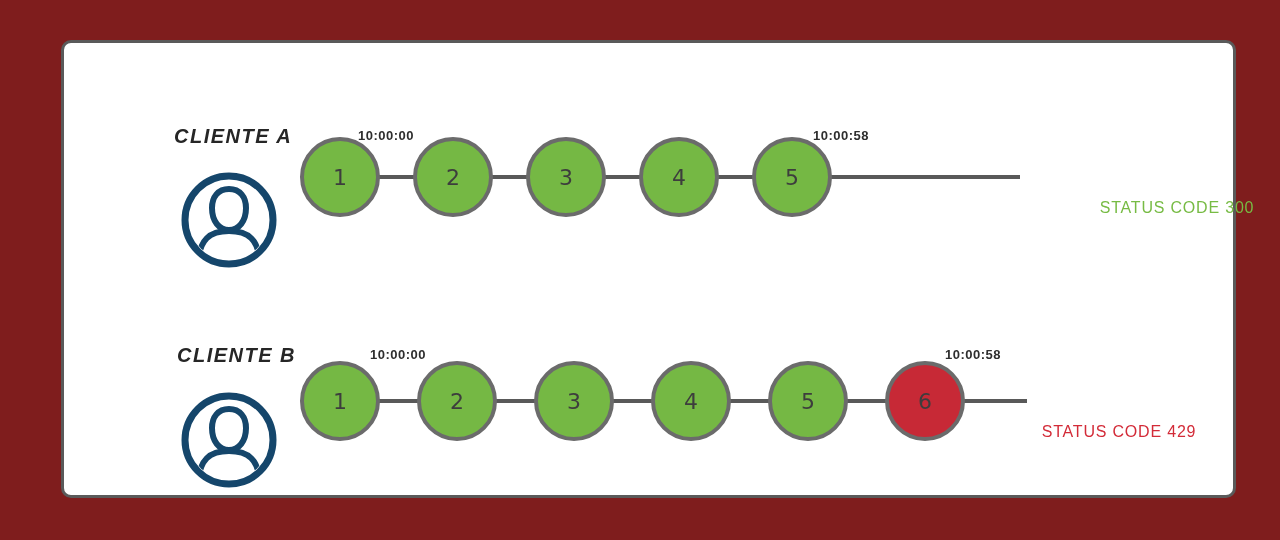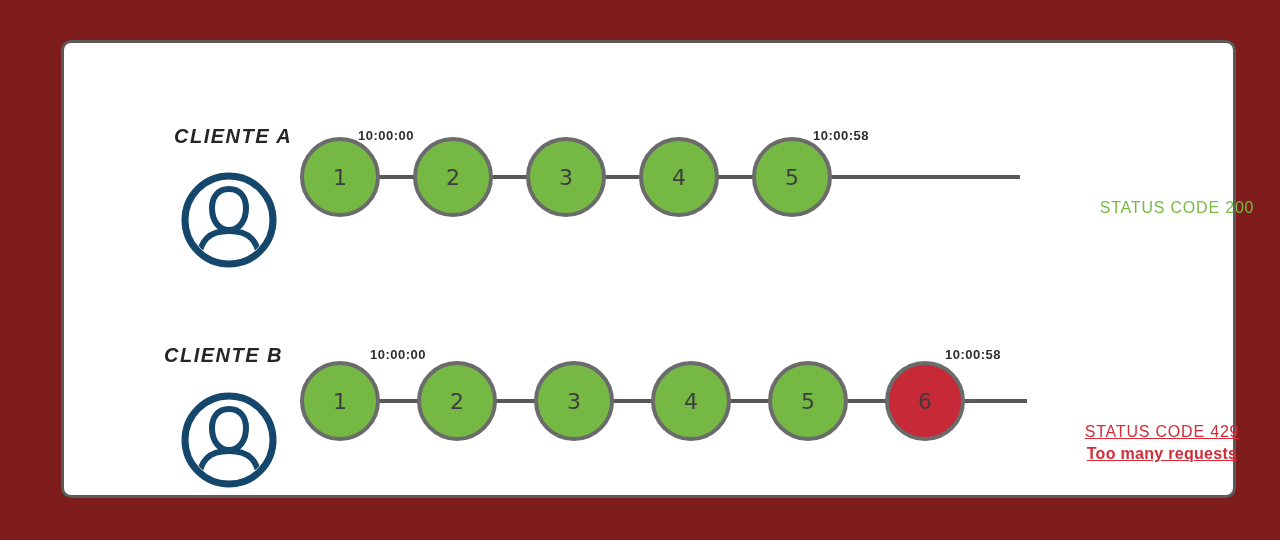--- a/index.html
+++ b/index.html
@@ -28,21 +28,21 @@
   .client-label {
     position: absolute;
     font-style: italic;
     font-weight: bold;
     font-size: 20px;
     letter-spacing: 1.5px;
     color: var(--label-text, #262626);
     white-space: nowrap;
   }
   .label-a { left: 110px; top: 82px; }
-  .label-b { left: 100px; top: 301px; }
+  .label-b { left: 113px; top: 301px; }
 
   .timestamp {
     position: absolute;
     font-weight: bold;
     font-size: 13px;
     letter-spacing: 0.5px;
     color: var(--timestamp-text, #2e2e2e);
     white-space: nowrap;
   }
   .ts-a-start { left: 294px; top: 85px; }
@@ -84,21 +84,21 @@
   .status-block {
     position: absolute;
     width: 190px;
     text-align: center;
     font-size: 16px;
     letter-spacing: 0.8px;
     line-height: 22px;
     white-space: nowrap;
   }
   .status-a { left: 1018px; top: 154px; color: var(--success-text, #77bb44); }
-  .status-b { left: 1003px; top: 378px; color: var(--error-text, #d32b38); text-decoration: underline; }
+  .status-b { left: 960px; top: 378px; color: var(--error-text, #d32b38); }
   .status-line2 { font-weight: bold; letter-spacing: 0.3px; }
 </style>
 </head>
 <body>
 
 <div class="canvas">
   <div class="frame">
 
     <div class="client-label label-a">CLIENTE A</div>
     <svg class="avatar avatar-a" viewBox="0 0 96 96">
@@ -117,21 +117,21 @@
     <div class="timestamp ts-a-end">10:00:58</div>
     <div>
         <div class="track-line" style="left: 276px; top: 132px; width: 680px;"></div>
         <div class="request-circle" style="left: 236px; top: 94px;">1</div>
         <div class="request-circle" style="left: 349px; top: 94px;">2</div>
         <div class="request-circle" style="left: 462px; top: 94px;">3</div>
         <div class="request-circle" style="left: 575px; top: 94px;">4</div>
         <div class="request-circle" style="left: 688px; top: 94px;">5</div>
       </div>
     <div class="status-block status-a">
-      <div class="status-line1">STATUS CODE 200</div>
+      <div class="status-line1">STATUS CODE 300</div>
     </div>
 
     <div class="client-label label-b">CLIENTE B</div>
     <svg class="avatar avatar-b" viewBox="0 0 96 96">
       <defs>
         <clipPath id="clipB">
             <circle cx="48" cy="48" r="40"></circle>
           </clipPath>
       </defs>
       <g clip-path="url(#clipB)">
@@ -146,17 +146,16 @@
         <div class="track-line" style="left: 276px; top: 356px; width: 687px;"></div>
         <div class="request-circle" style="left: 236px; top: 318px;">1</div>
         <div class="request-circle" style="left: 353px; top: 318px;">2</div>
         <div class="request-circle" style="left: 470px; top: 318px;">3</div>
         <div class="request-circle" style="left: 587px; top: 318px;">4</div>
         <div class="request-circle" style="left: 704px; top: 318px;">5</div>
         <div class="request-circle blocked" style="left: 821px; top: 318px;">6</div>
       </div>
     <div class="status-block status-b">
       <div class="status-line1">STATUS CODE 429</div>
-      <div class="status-line2">Too many requests</div>
     </div>
 
   </div>
 </div>
 
 </body></html>

